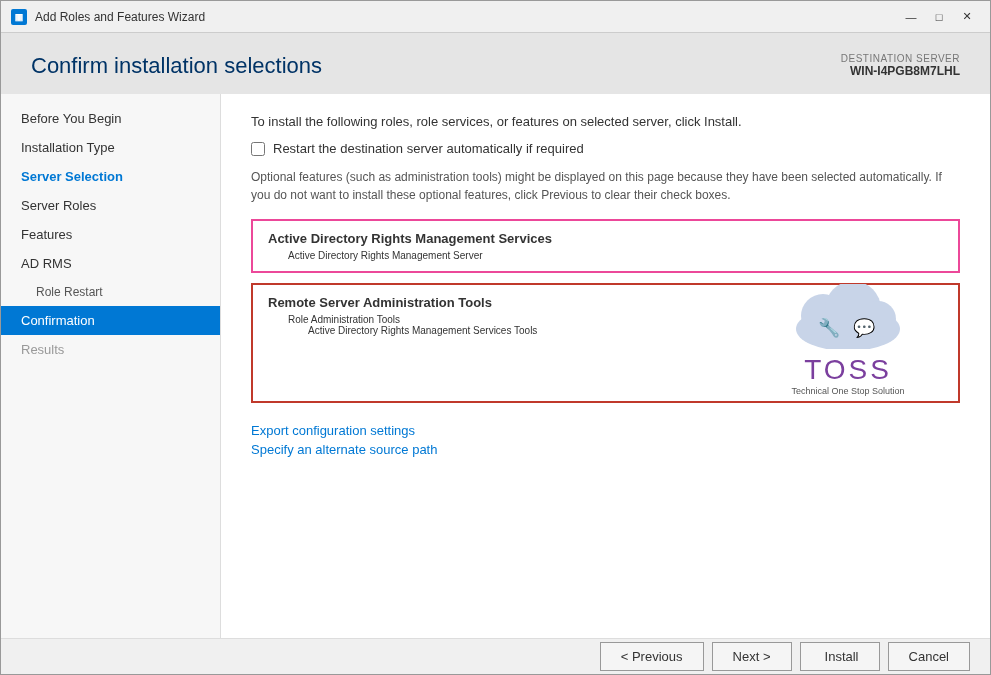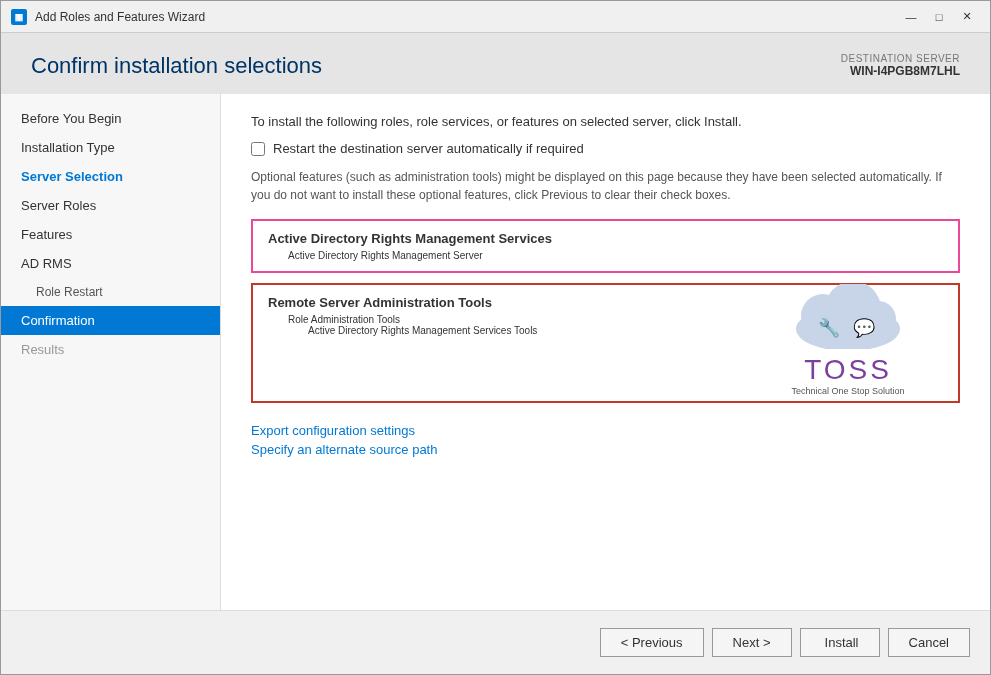--- a/index.html
+++ b/index.html
@@ -228,21 +228,21 @@
     }
 
     .footer {
       background: #f0f0f0;
       border-top: 1px solid #ddd;
       padding: 10px 20px;
       display: flex;
       justify-content: flex-end;
       align-items: center;
       gap: 8px;
-      height: 64px;
+      height: 36px;
     }
     .footer-btn {
       padding: 6px 20px;
       font-size: 13px;
       border: 1px solid #999;
       background: #f5f5f5;
       cursor: pointer;
       color: #333;
       min-width: 80px;
     }

